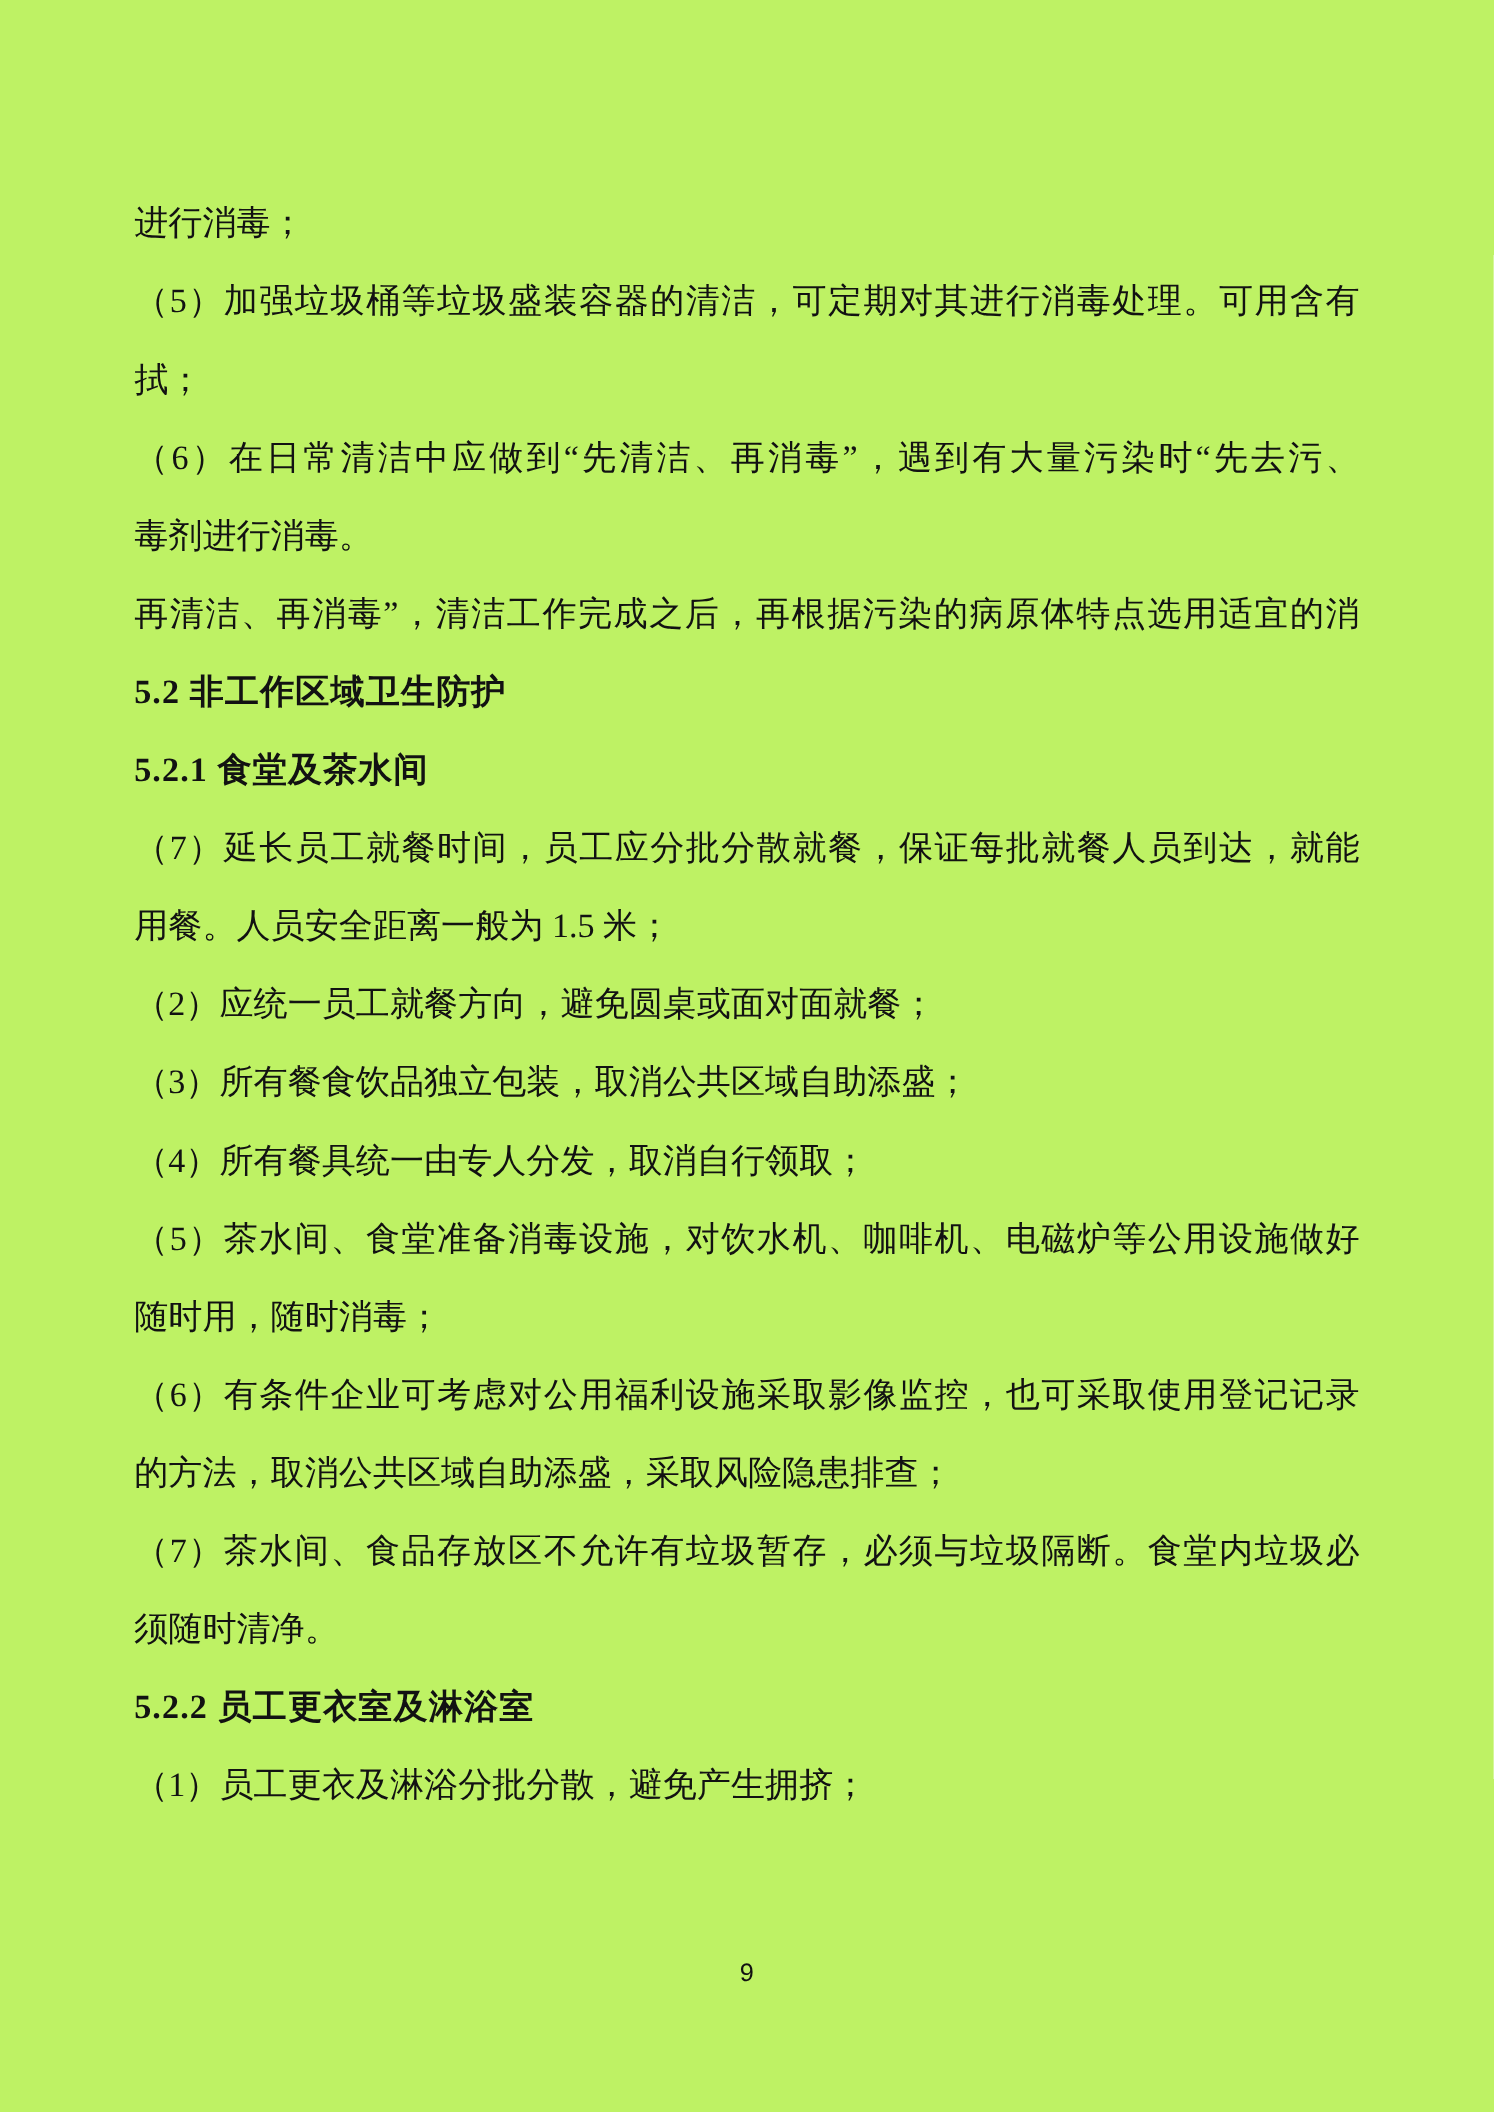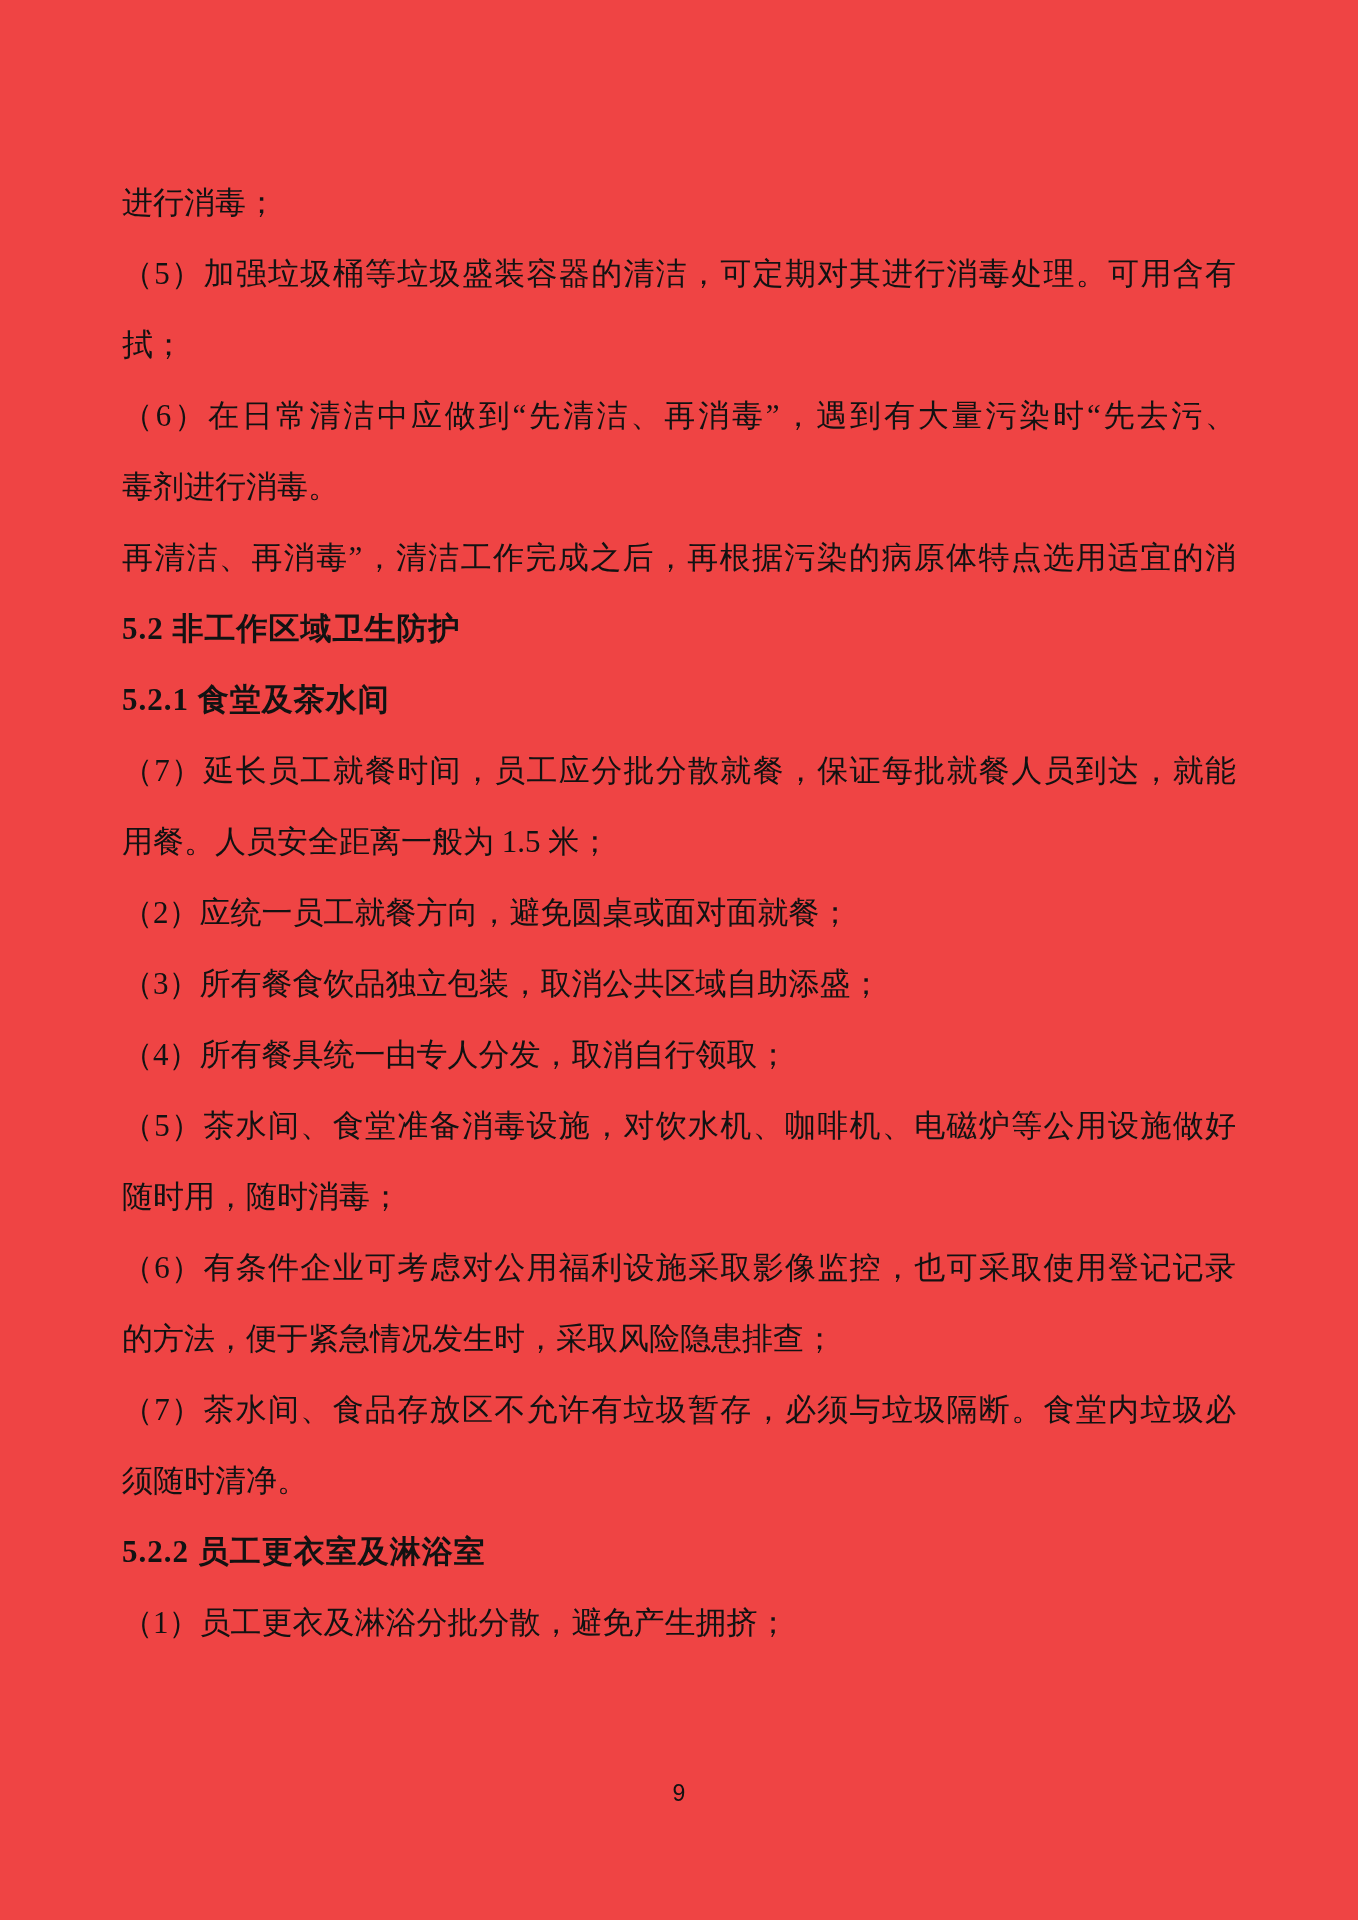--- a/index.html
+++ b/index.html
@@ -11,21 +11,21 @@
     height: 1920px;
     font-family: "Liberation Serif", "DejaVu Serif", serif;
     color: #121212;
     position: relative;
   }
   .page {
     position: absolute;
     left: 0; top: 0;
     width: 1358px;
     height: 1920px;
-    background: #ef4444;
+    background: #bef264;
     overflow: hidden;
   }
   .content {
     position: absolute;
     left: 122px;
     top: 180px;
     width: 1114px;
   }
   .line {
     height: 71px;
@@ -70,20 +70,20 @@
       <div class="line heading">5.2 非工作区域卫生防护</div>
       <div class="line heading">5.2.1 食堂及茶水间</div>
       <div class="line body full">（7）延长员工就餐时间，员工应分批分散就餐，保证每批就餐人员到达，就能</div>
       <div class="line body">用餐。人员安全距离一般为 1.5 米；</div>
       <div class="line body">（2）应统一员工就餐方向，避免圆桌或面对面就餐；</div>
       <div class="line body">（3）所有餐食饮品独立包装，取消公共区域自助添盛；</div>
       <div class="line body">（4）所有餐具统一由专人分发，取消自行领取；</div>
       <div class="line body full">（5）茶水间、食堂准备消毒设施，对饮水机、咖啡机、电磁炉等公用设施做好</div>
       <div class="line body">随时用，随时消毒；</div>
       <div class="line body full">（6）有条件企业可考虑对公用福利设施采取影像监控，也可采取使用登记记录</div>
-      <div class="line body">的方法，便于紧急情况发生时，采取风险隐患排查；</div>
+      <div class="line body">的方法，取消公共区域自助添盛，采取风险隐患排查；</div>
       <div class="line body full">（7）茶水间、食品存放区不允许有垃圾暂存，必须与垃圾隔断。食堂内垃圾必</div>
       <div class="line body">须随时清净。</div>
       <div class="line heading">5.2.2 员工更衣室及淋浴室</div>
       <div class="line body">（1）员工更衣及淋浴分批分散，避免产生拥挤；</div>
     </div>
   <div class="page-number">9</div>
 </div>
 
 </body></html>

